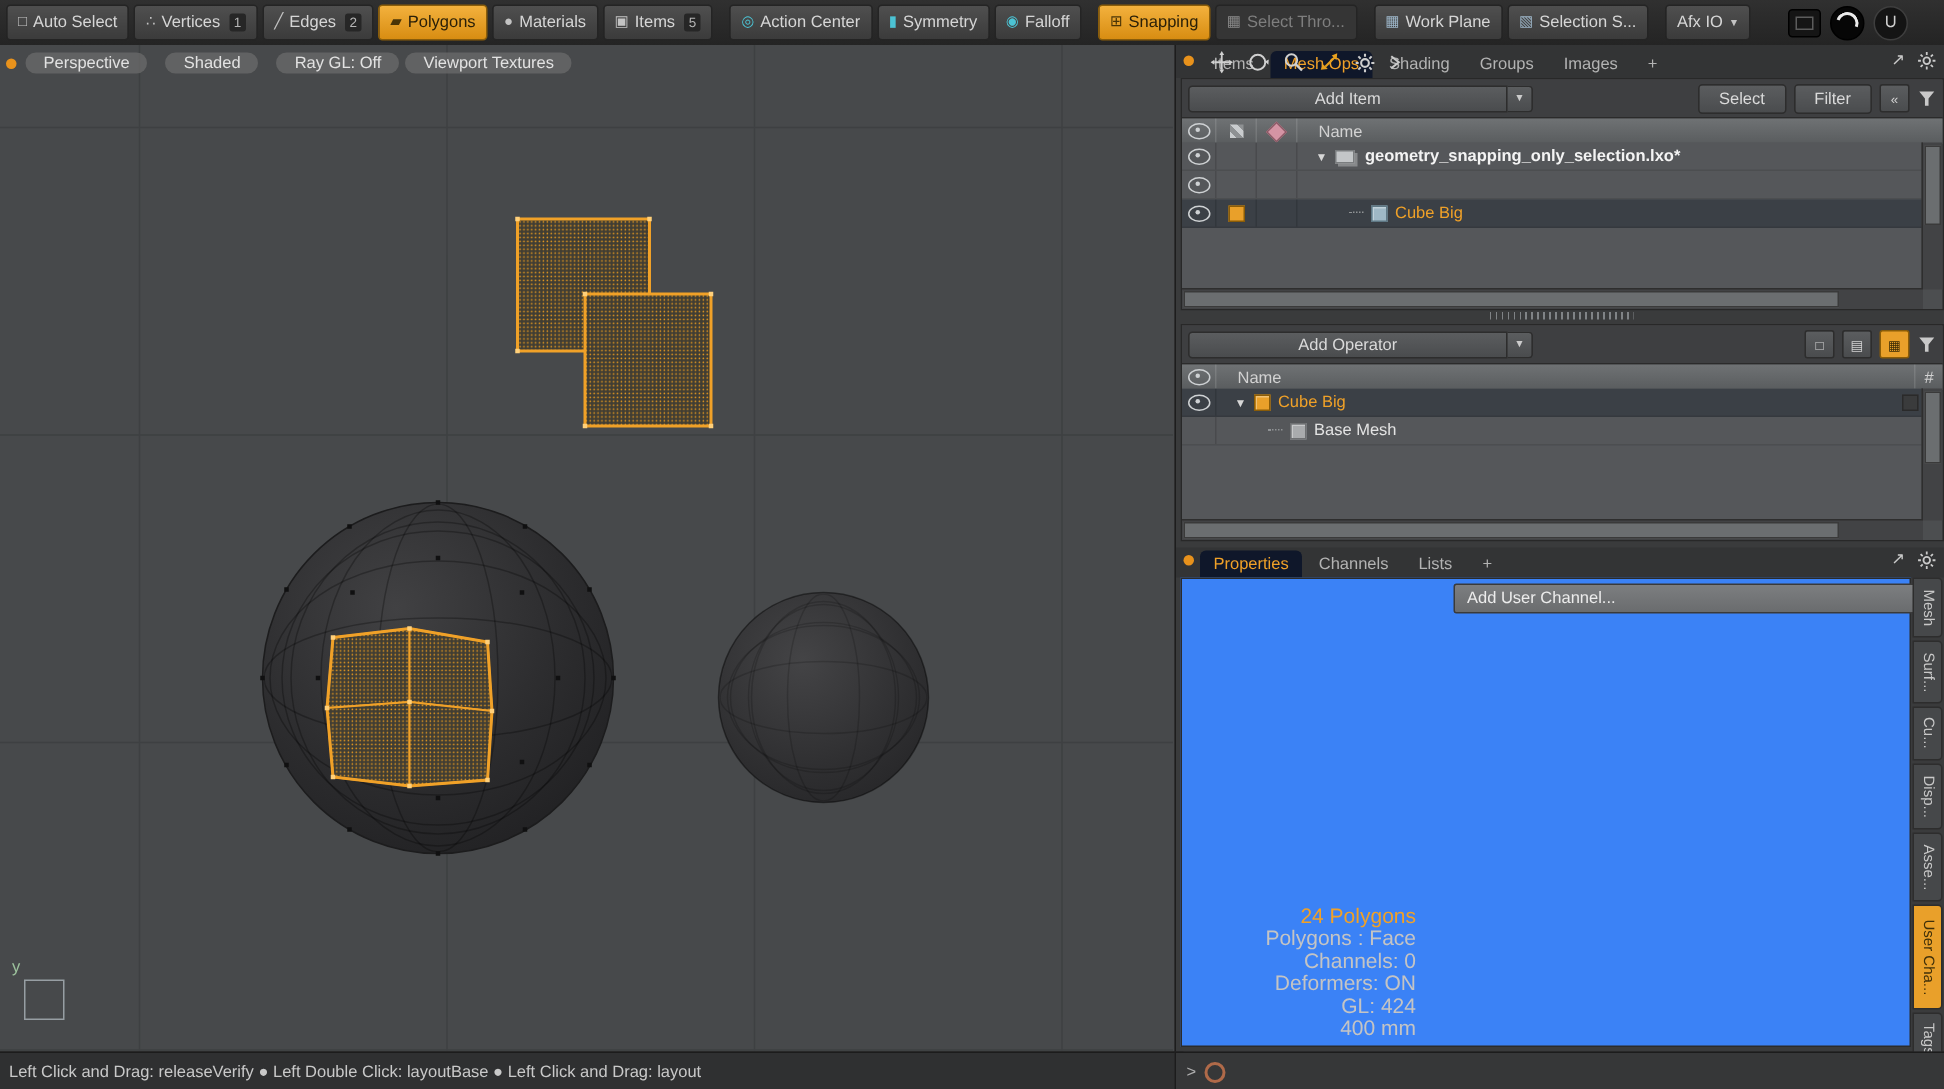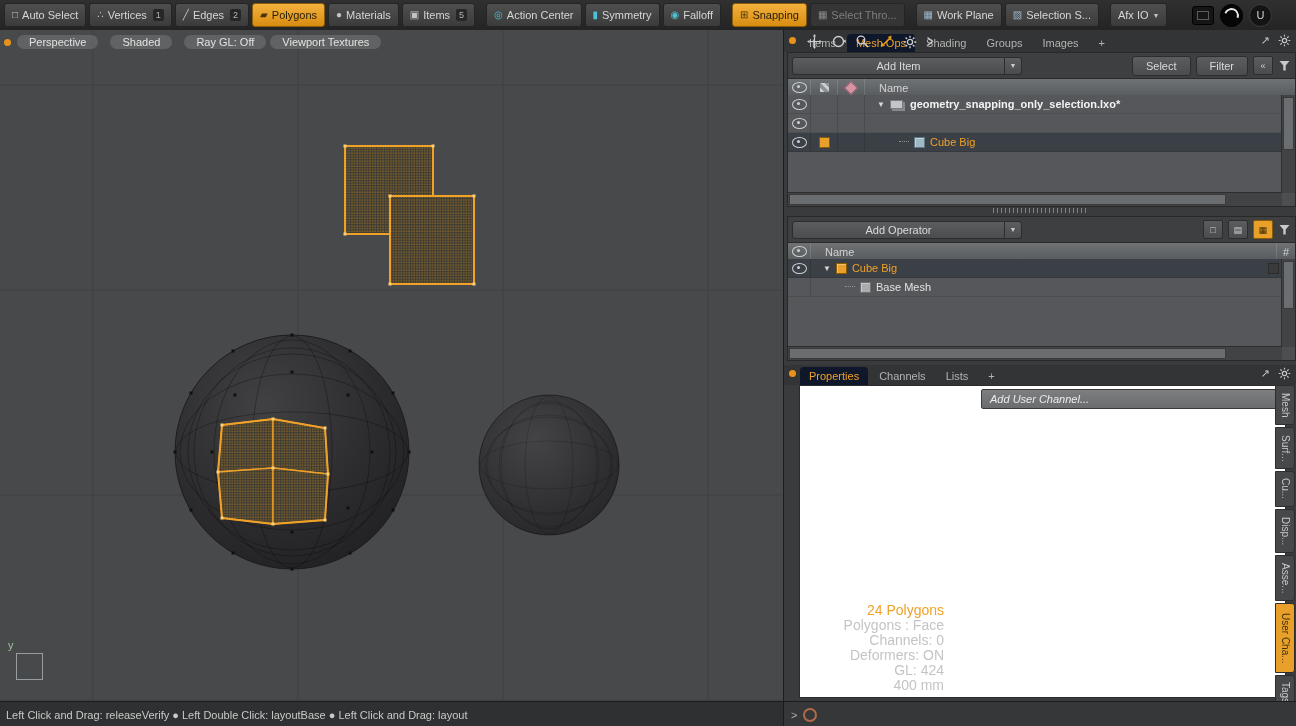--- a/index.html
+++ b/index.html
@@ -109,21 +109,21 @@
   .vscroll{position:absolute;top:42px;right:0;bottom:13px;width:13px;background:#424345;border-left:1px solid #2e2e2e;}
   .vscroll .thumb{position:absolute;left:1px;right:1px;top:2px;height:52%;background:#6b6e70;border:1px solid #3a3a3a;}
   .hscroll{position:absolute;left:0;right:13px;bottom:0;height:13px;background:#424345;border-top:1px solid #2e2e2e;}
   .hscroll .thumb{position:absolute;top:1px;bottom:1px;left:1px;width:88%;background:#6b6e70;border:1px solid #3a3a3a;}
 
   .splitter{position:absolute;left:0;top:175px;right:0;height:11px;display:flex;align-items:center;justify-content:center;}
   .grip{width:96px;height:5px;background:repeating-linear-gradient(90deg,#808386 0 1px,transparent 1px 4px);}
 
   .props-tabs{position:absolute;left:0;top:335px;right:0;height:20px;background:#333435;display:flex;
               align-items:flex-end;padding-left:16px;gap:2px;}
-  .props-content{position:absolute;left:15px;top:355px;width:485px;bottom:3px;background:#ffffff;border:1px solid #2b2b2b;font-style:italic;}
+  .props-content{position:absolute;left:3px;top:355px;width:485px;bottom:3px;background:#3b82f6;border:1px solid #2b2b2b;}
   .add-user-btn{position:absolute;left:181px;top:3px;width:300px;height:18px;
                 background:linear-gradient(#7c7e80,#6a6c6e);border:1px solid #3a3a3a;border-radius:2px;
                 font-size:11px;color:#ececec;display:flex;align-items:center;padding-left:8px;}
   .side-strip{position:absolute;left:491px;top:355px;width:20px;bottom:3px;display:flex;flex-direction:column;gap:2px;}
   .side-tab{writing-mode:vertical-rl;font-size:10px;color:#c8c8c8;background:#46484a;border:1px solid #2d2d2d;
             border-radius:0 3px 3px 0;display:flex;align-items:center;justify-content:center;flex:none;cursor:default;}
   .side-tab.active{background:#e9a02a;color:#40300a;}
 
   
   .statusbar{position:absolute;left:0;top:701px;width:783px;height:25px;background:#2f3031;border-top:1px solid #1c1c1c;

